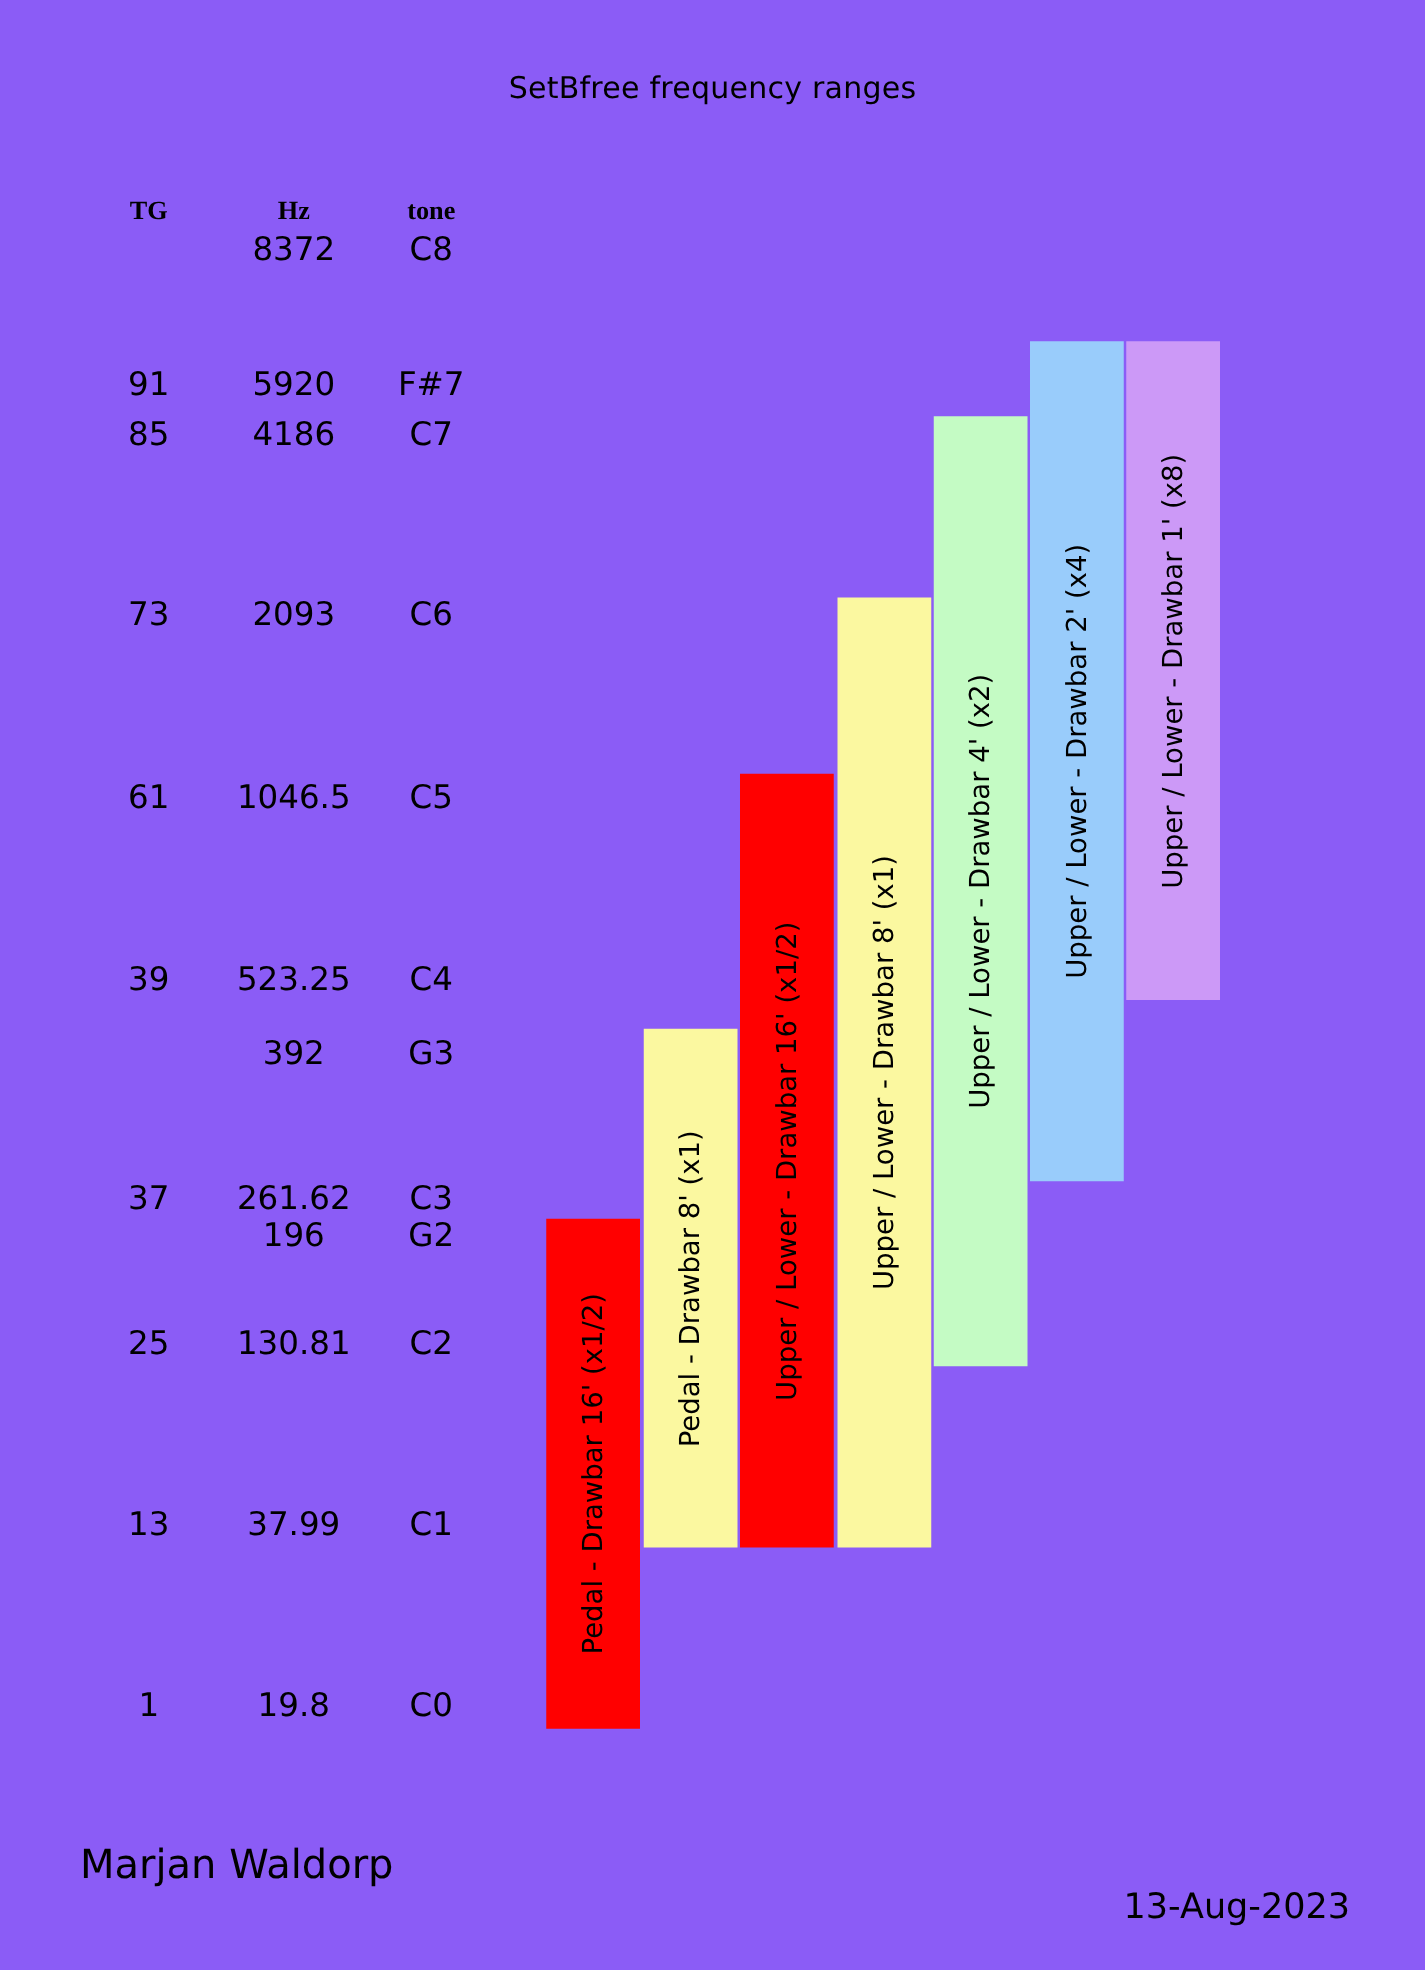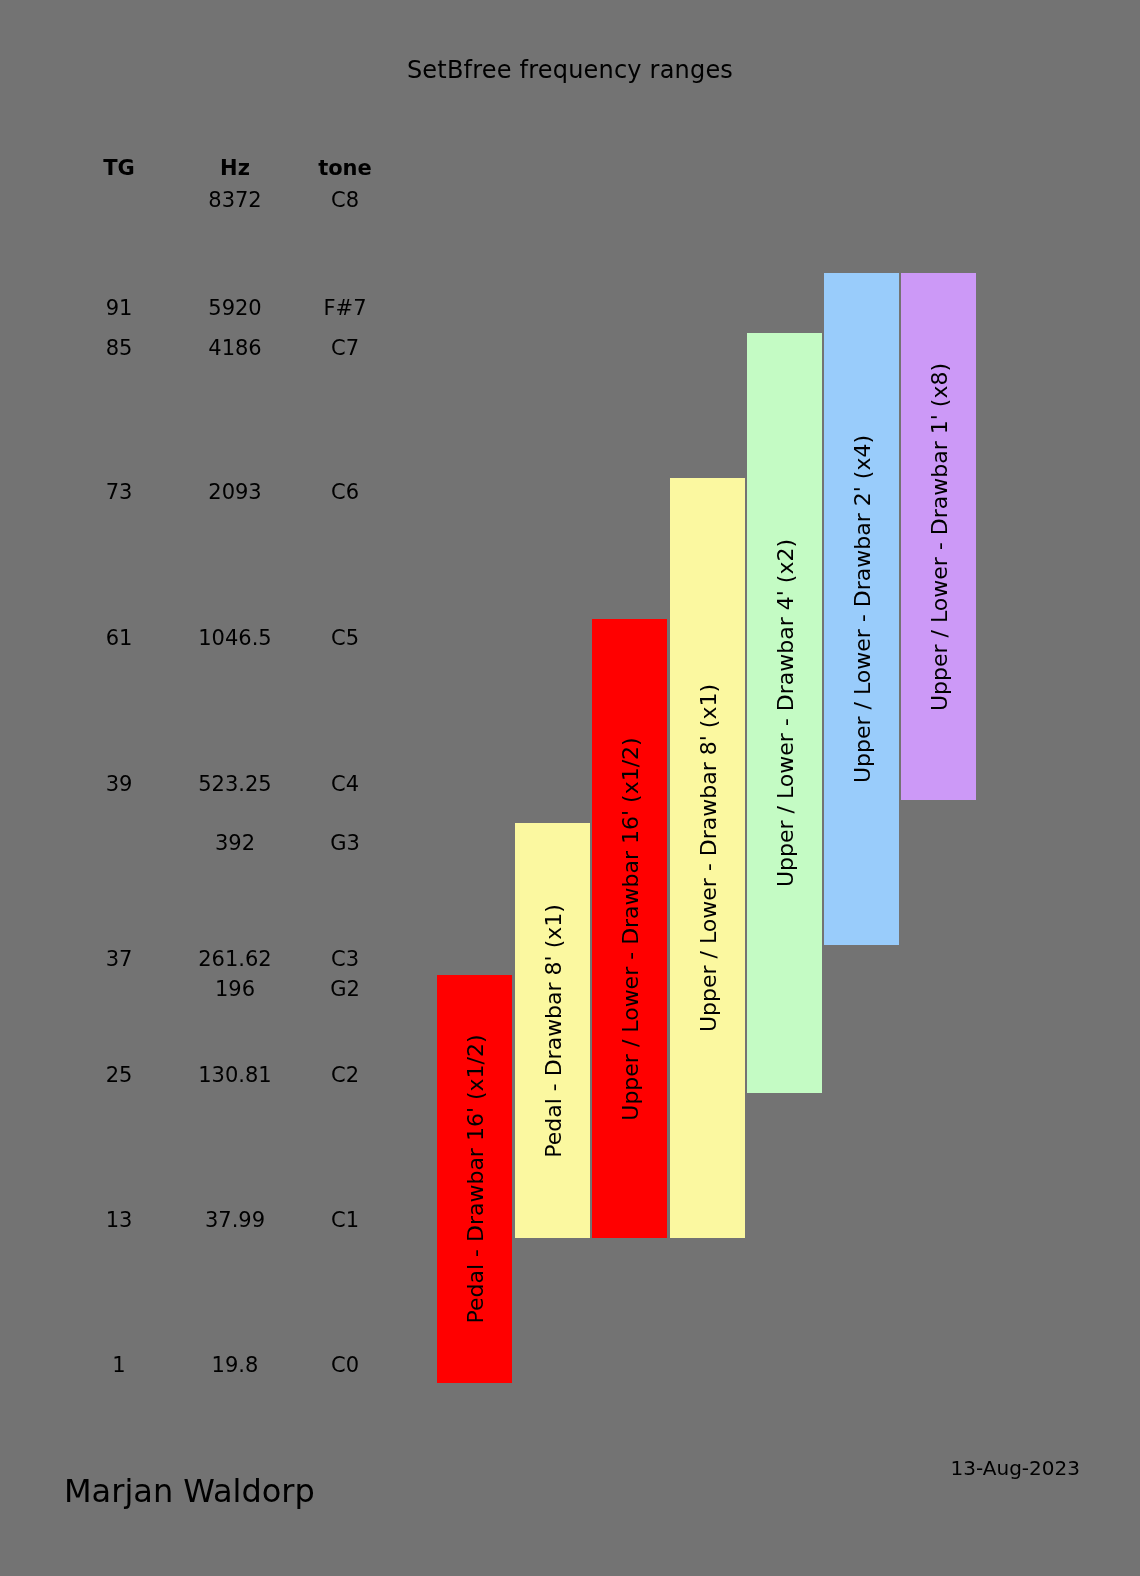--- a/index.html
+++ b/index.html
@@ -4,21 +4,21 @@
 <style>
   html, body {
     margin: 0;
     padding: 0;
     background: #ffffff;
   }
   #page {
     position: relative;
     width: 1140px;
     height: 1576px;
-    background: #737373;
+    background: #8b5cf6;
     font-family: "DejaVu Sans", "Liberation Sans", sans-serif;
     overflow: hidden;
   }
   #chart-title {
     position: absolute;
     left: 0;
     top: 56px;
     width: 1140px;
     text-align: center;
     font-size: 24px;
@@ -46,21 +46,21 @@
   .scale-header .col-hz,
   .scale-header .col-tone {
     font-weight: bold;
     font-size: 21px;
     color: #000000;
   }
   .scale-row .col-tg,
   .scale-row .col-hz,
   .scale-row .col-tone {
     font-weight: normal;
-    font-size: 21px;
+    font-size: 26px;
     color: #000000;
   }
 
   
   #bars-layer {
     position: absolute;
     left: 0;
     top: 0;
     width: 1140px;
     height: 1576px;
@@ -85,34 +85,34 @@
   #footer-author {
     position: absolute;
     left: 64px;
     top: 1472px;
     font-size: 32px;
     color: #000000;
   }
   #footer-date {
     position: absolute;
     right: 60px;
-    top: 1456px;
-    font-size: 20px;
+    top: 1508px;
+    font-size: 28px;
     color: #000000;
   }
 </style>
 </head>
 <body>
 
 <div id="page">
 
   <div id="chart-title">SetBfree frequency ranges</div>
 
   <div id="scale-table">
-    <div class="scale-header" style="top:0px;">
+    <div class="scale-header" style="top:0px;font-family:Liberation Serif, serif;">
       <span class="col-tg">TG</span>
       <span class="col-hz">Hz</span>
       <span class="col-tone">tone</span>
     </div>
 
   <div class="scale-row" style="top: 32px;">
         <span class="col-tg"></span>
         <span class="col-hz">8372</span>
         <span class="col-tone">C8</span>
       </div>

